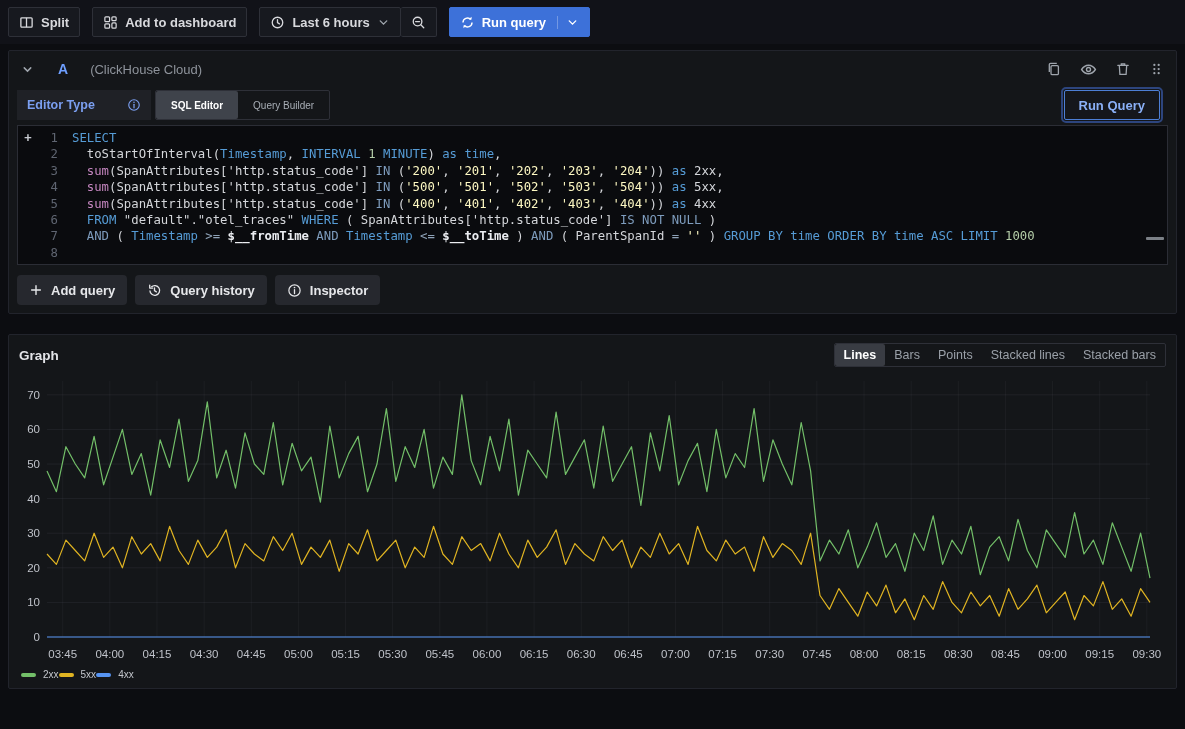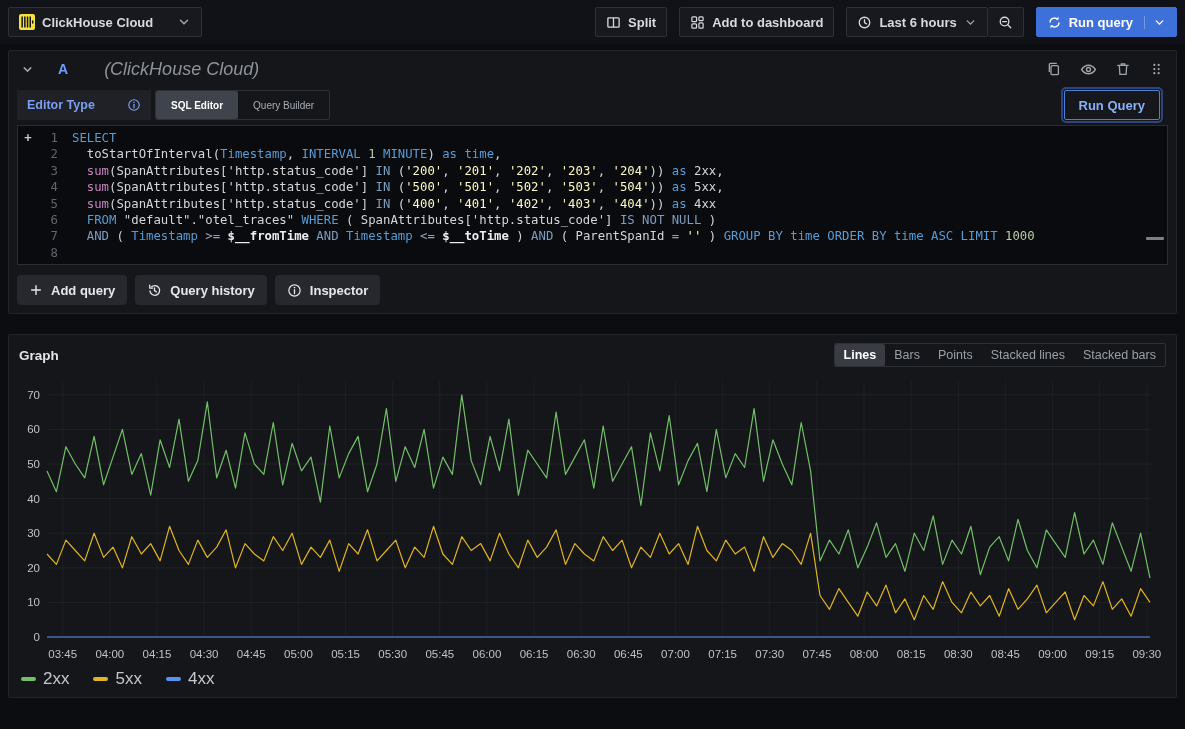--- a/index.html
+++ b/index.html
@@ -15,21 +15,21 @@
   .ds-picker .chev{margin-left:auto}
   .topbar-right{display:flex;align-items:flex-end;gap:12px}
   .tp-group{display:flex}
   .tp-group .btn+.btn{border-left:none}
   .run-btn{background:#3d71d9;border-color:#3d71d9;color:#fff}
   .run-btn .chev-box{border-left:1px solid rgba(255,255,255,.28);padding-left:8px;
                      margin-left:4px;display:flex;align-items:center}
   .panel{margin:6px 8px;background:#141619;border:1px solid #22242c;border-radius:2px}
   .q-header{height:32px;display:flex;align-items:center;gap:10px;padding:0 10px}
   .refid{color:#6e9fff;font-weight:700;font-size:14px;margin-left:14px}
-  .ds-hint{color:#8e939b;font-style:italic;font-size:18px;margin-left:26px}
+  .ds-hint{color:#8e939b;font-size:13px;margin-left:12px}
   .q-icons{margin-left:auto;display:flex;gap:18px;align-items:center;color:#9fa5ad}
   .q-icons svg{cursor:pointer}
   .row{display:flex;align-items:center;margin:5px 6px}
   .chip{display:flex;align-items:center;justify-content:space-between;gap:8px;
         background:#1f2126;padding:0 10px;height:30px;min-width:134px;
         font-size:12.5px;font-weight:700;color:#7b9ff0}
   .radio{display:flex;align-items:stretch;height:30px;border:1px solid #2e3038;
          border-radius:2px;margin-left:4px;background:#141619;overflow:hidden}
   .opt{display:flex;align-items:center;padding:0 15px;font-size:10px;color:#a7adb5;cursor:pointer}
   .opt.sel{background:#3f434b;color:#fff;font-weight:700;border-radius:2px}
@@ -47,44 +47,30 @@
   .hscroll{position:absolute;right:3px;bottom:24px;width:18px;height:3px;background:#7b8086;border-radius:1px}
   .footer{display:flex;gap:8px;margin:10px 6px 8px}
   .fbtn{height:30px;display:inline-flex;align-items:center;gap:8px;padding:0 12px;
         background:#26282e;border:none;border-radius:4px;color:#e6e7ea;font-size:13px;
         font-weight:700;cursor:pointer}
   .g-header{display:flex;align-items:center;justify-content:space-between;padding:8px 10px 2px}
   .g-title{font-weight:700;font-size:13.5px;color:#e3e4e8}
   .modes{display:flex;height:24px;border:1px solid #2e3038;border-radius:2px;background:#141619}
   .mode{display:flex;align-items:center;padding:0 9px;font-size:12.5px;color:#9aa0a8;cursor:pointer}
   .mode.sel{background:#393c43;color:#fff;font-weight:700;border-radius:2px}
-  .legend{display:flex;gap:24px;align-items:center;padding:2px 12px 8px;font-size:17px;color:#c3c6cc}
+  .legend{display:flex;gap:0;align-items:center;padding:2px 12px 8px;font-size:10px;color:#c3c6cc}
   .leg-item{display:flex;align-items:center;cursor:pointer}
   .sw{width:15px;height:4px;border-radius:2px;margin-right:7px}
   svg.icon{display:block}
   text{font-family:"Liberation Sans",sans-serif}
 </style>
 </head>
 <body>
 
 <div class="topbar">
-  <button class="btn ds-picker">
-    <svg class="icon" width="16" height="16" viewBox="0 0 16 16">
-        <rect width="16" height="16" rx="2" fill="#f3e13e"></rect>
-        <rect x="2.4" y="2.5" width="1.5" height="11" fill="#15161a"></rect>
-        <rect x="5.1" y="2.5" width="1.5" height="11" fill="#15161a"></rect>
-        <rect x="7.8" y="2.5" width="1.5" height="11" fill="#15161a"></rect>
-        <rect x="10.5" y="2.5" width="1.5" height="11" fill="#15161a"></rect>
-        <rect x="13" y="6.4" width="1.4" height="3.2" fill="#15161a"></rect>
-      </svg>
-    <span>ClickHouse Cloud</span>
-    <svg class="icon chev" width="14" height="14" viewBox="0 0 16 16">
-        <path d="M4 6l4 4 4-4" fill="none" stroke="#9fa5ad" stroke-width="1.7" stroke-linecap="round"></path>
-      </svg>
-  </button>
   <div class="topbar-right">
     <button class="btn">
       <svg class="icon" width="15" height="15" viewBox="0 0 16 16">
           <rect x="2" y="3" width="12" height="10" rx="1" fill="none" stroke="#d8d9dd" stroke-width="1.4"></rect>
           <line x1="8" y1="3" x2="8" y2="13" stroke="#d8d9dd" stroke-width="1.4"></line>
         </svg>
       <span>Split</span>
     </button>
     <button class="btn">
       <svg class="icon" width="15" height="15" viewBox="0 0 16 16">

